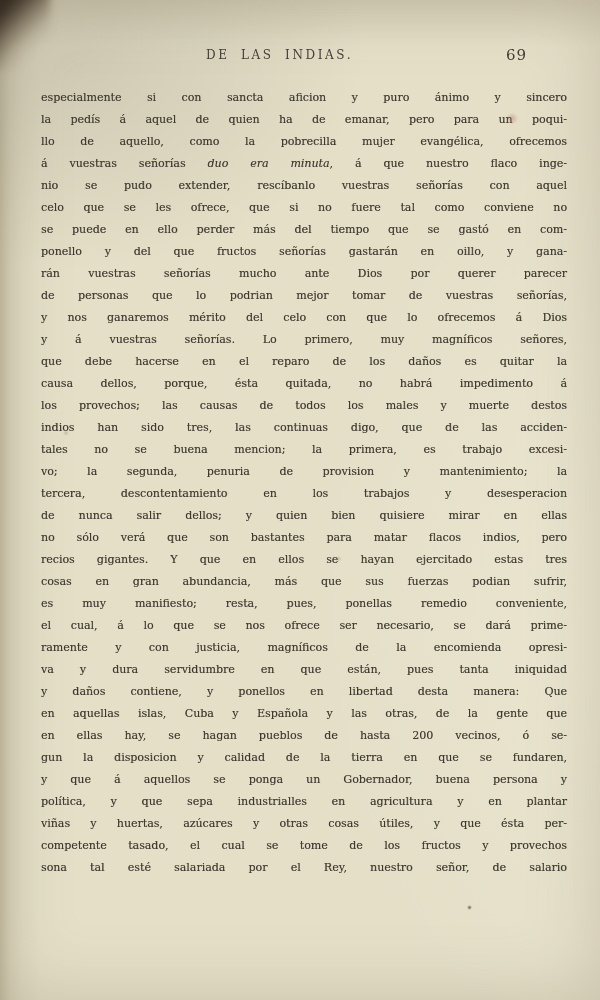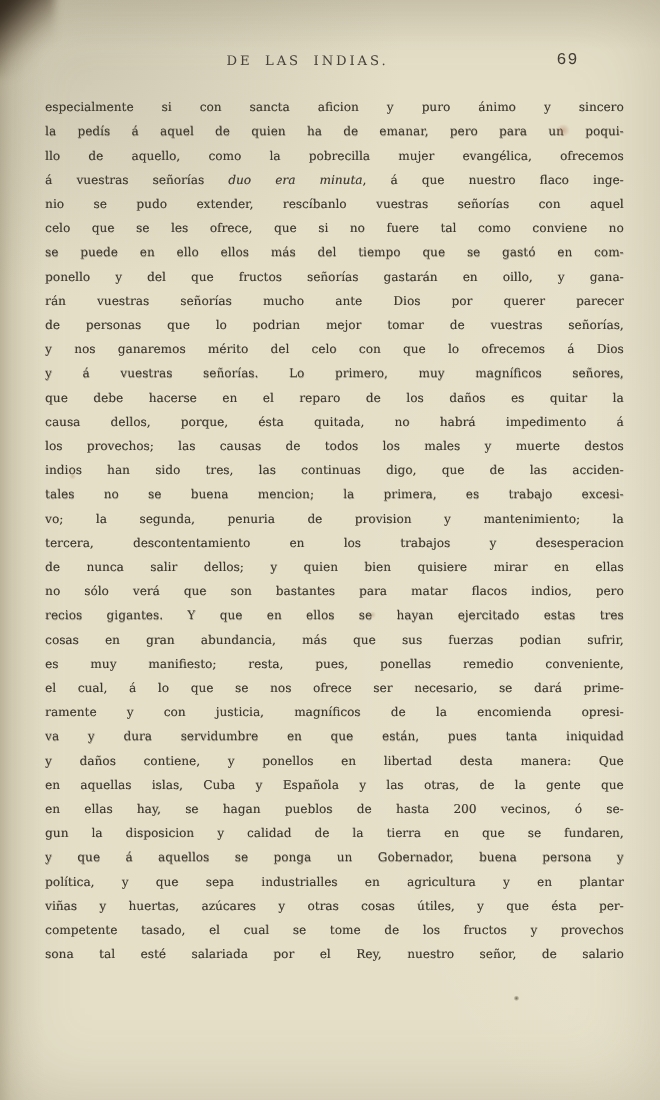--- a/index.html
+++ b/index.html
@@ -52,21 +52,20 @@
     word-spacing: 5px;
     color: #46403a;
   }
   .page-number {
     position: absolute;
     left: 466px;
     top: 0;
     font-size: 15px;
     letter-spacing: 1px;
     color: #423c35;
-    font-family: Liberation Mono, monospace;
   }
   .body-text {
     position: absolute;
     top: 87px;
     left: 41px;
     width: 526px;
     color: #3d382f;
     font-size: 11px;
     text-shadow: 0.3px 0.3px 0.4px rgba(64,56,44,0.45);
   }
@@ -110,21 +109,21 @@
     <span class="page-number">69</span>
   </div>
 
   <div class="body-text">
       <div class="line">especialmente si con sancta aficion y puro ánimo y sincero</div>
       <div class="line">la pedís á aquel de quien ha de emanar, pero para un poqui-</div>
       <div class="line">llo de aquello, como la pobrecilla mujer evangélica, ofrecemos</div>
       <div class="line"><span>á vuestras señorías </span><em>duo era minuta</em><span>, á que nuestro flaco inge-</span></div>
       <div class="line">nio se pudo extender, rescíbanlo vuestras señorías con aquel</div>
       <div class="line">celo que se les ofrece, que si no fuere tal como conviene no</div>
-      <div class="line">se puede en ello ellos más del tiempo que se gastó en com-</div>
+      <div class="line">se puede en ello perder más del tiempo que se gastó en com-</div>
       <div class="line">ponello y del que fructos señorías gastarán en oillo, y gana-</div>
       <div class="line">rán vuestras señorías mucho ante Dios por querer parecer</div>
       <div class="line">de personas que lo podrian mejor tomar de vuestras señorías,</div>
       <div class="line">y nos ganaremos mérito del celo con que lo ofrecemos á Dios</div>
       <div class="line">y á vuestras señorías. Lo primero, muy magníficos señores,</div>
       <div class="line">que debe hacerse en el reparo de los daños es quitar la</div>
       <div class="line">causa dellos, porque, ésta quitada, no habrá impedimento á</div>
       <div class="line">los provechos; las causas de todos los males y muerte destos</div>
       <div class="line">indios han sido tres, las continuas digo, que de las acciden-</div>
       <div class="line">tales no se buena mencion; la primera, es trabajo excesi-</div>

